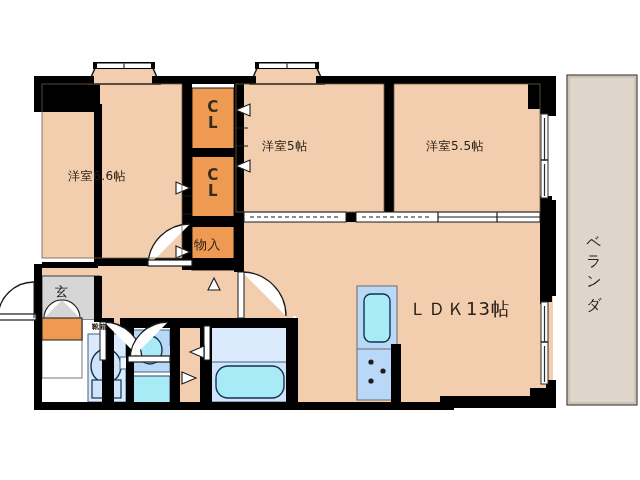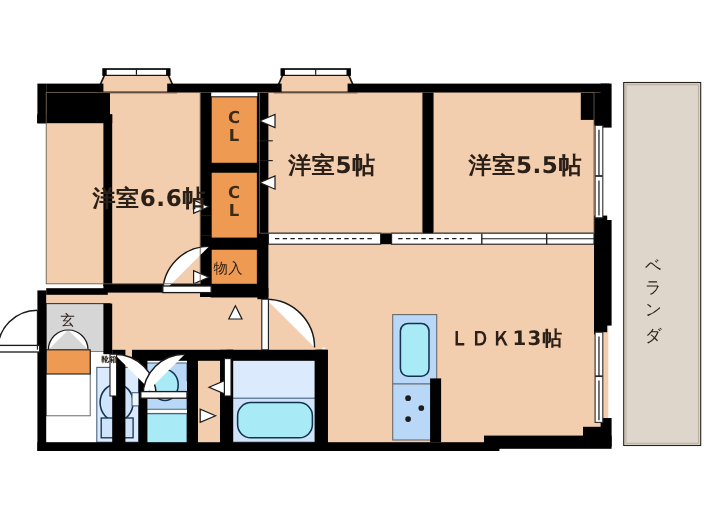--- a/index.html
+++ b/index.html
@@ -27,26 +27,26 @@
   .lbl {
     position: absolute;
     color: #2b2017;
     font-family: "DejaVu Sans", "Liberation Sans", sans-serif;
     white-space: nowrap;
     letter-spacing: 0.5px;
     line-height: 1;
     pointer-events: none;
   }
   .lbl-room {
-    font-size: 21px;
-    font-weight: 700;
+    font-size: 12px;
+    font-weight: 400;
   }
   .lbl-ldk {
     font-size: 18px;
-    font-weight: 700;
+    font-weight: 400;
     letter-spacing: 1px;
     text-align: center;
   }
   .lbl-cl {
     font-size: 15px;
     font-weight: 700;
     color: #3a2a18;
     text-align: center;
     line-height: 1.05;
   }
@@ -299,21 +299,21 @@
     </g>
 
     <g fill="none" stroke="#6b5a4a" stroke-width="0.8">
       <rect x="42" y="84" width="140" height="174"></rect>
       <rect x="236" y="84" width="148" height="128"></rect>
       <rect x="394" y="84" width="146" height="128"></rect>
     </g>
 
   </svg>
 
-  <div class="lbl lbl-room" style="left:68px; top:170px;margin-left:16px;">洋室6.6帖</div>
+  <div class="lbl lbl-room" style="left:68px; top:170px;">洋室6.6帖</div>
 
   <div class="lbl lbl-room" style="left:262px; top:140px;">洋室5帖</div>
 
   <div class="lbl lbl-room" style="left:426px; top:140px;">洋室5.5帖</div>
 
   <div class="lbl lbl-ldk" style="left:409px; top:300px;">ＬＤＫ13帖</div>
 
   <div class="lbl lbl-cl" style="left:199px; top:100px; width:28px;">
     <span>C</span><br>
     <span>L</span>

